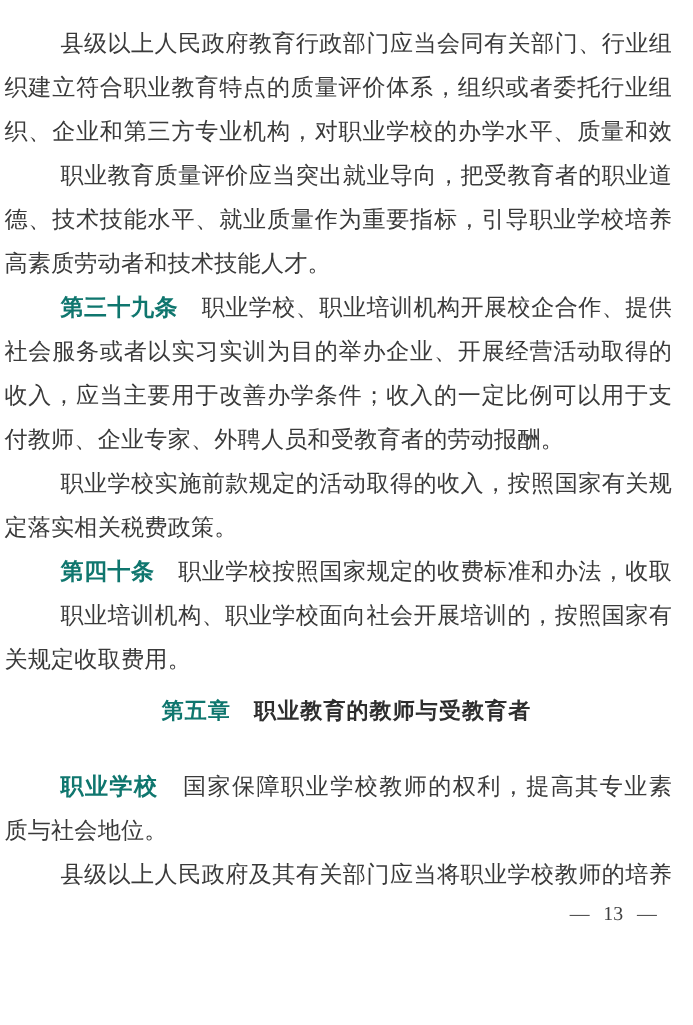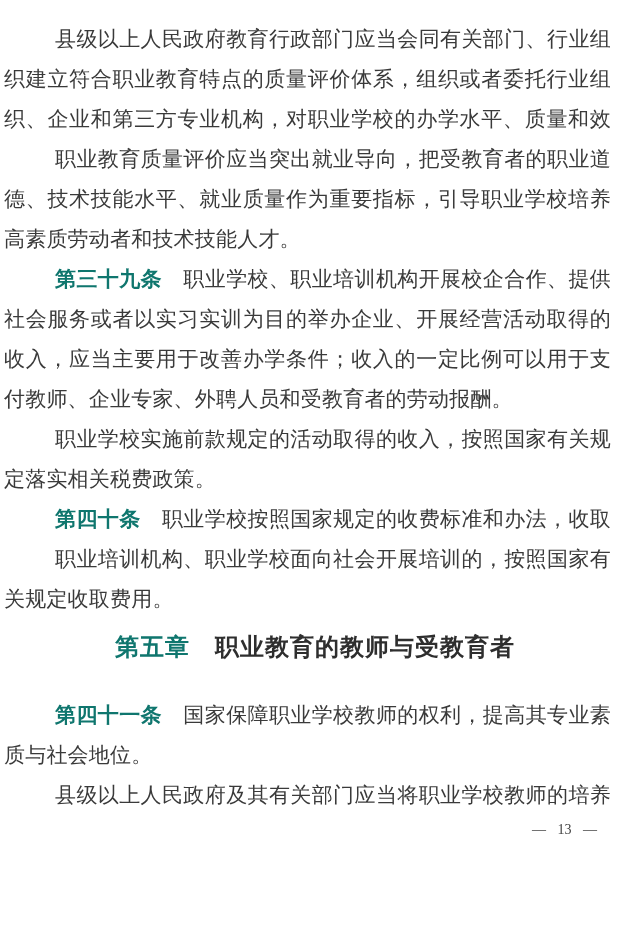--- a/index.html
+++ b/index.html
@@ -40,32 +40,32 @@
   .line b, .heading b {
     font-weight: 700;
     color: #0f766e;
     font-family: "Liberation Sans", "DejaVu Sans", sans-serif;
   }
   .heading {
     height: 40px;
     line-height: 40px;
     margin: 8px 0 28px 0;
     text-align: center;
-    font-size: 24px;
+    font-size: 20px;
     font-weight: 700;
     color: #2e2e2e;
     font-family: "Liberation Sans", "DejaVu Sans", sans-serif;
     letter-spacing: 1px;
   }
   .footer {
     height: 30px;
     line-height: 30px;
     text-align: right;
     padding-right: 33px;
-    font-size: 14px;
+    font-size: 18px;
     color: #3f3f3f;
     word-spacing: 8px;
     font-family: "Liberation Serif", "DejaVu Serif", serif;
   }
 </style>
 </head>
 <body>
 
 <div class="page">
   <div class="doc-body" id="doc-body">
@@ -78,18 +78,18 @@
       <div class="line j indent"><b>第三十九条</b>　职业学校、职业培训机构开展校企合作、提供</div>
       <div class="line j">社会服务或者以实习实训为目的举办企业、开展经营活动取得的</div>
       <div class="line j">收入，应当主要用于改善办学条件；收入的一定比例可以用于支</div>
       <div class="line">付教师、企业专家、外聘人员和受教育者的劳动报酬。</div>
       <div class="line j indent">职业学校实施前款规定的活动取得的收入，按照国家有关规</div>
       <div class="line">定落实相关税费政策。</div>
       <div class="line j indent"><b>第四十条</b>　职业学校按照国家规定的收费标准和办法，收取</div>
       <div class="line j indent">职业培训机构、职业学校面向社会开展培训的，按照国家有</div>
       <div class="line">关规定收取费用。</div>
       <div class="heading"><b>第五章</b>　职业教育的教师与受教育者</div>
-      <div class="line j indent"><b>第四十一条</b>　国家保障职业学校教师的权利，提高其专业素</div>
+      <div class="line j indent"><b>职业学校</b>　国家保障职业学校教师的权利，提高其专业素</div>
       <div class="line">质与社会地位。</div>
       <div class="line j indent">县级以上人民政府及其有关部门应当将职业学校教师的培养</div>
     </div>
   <div class="footer">— 13 —</div>
 </div>
 
 </body></html>

